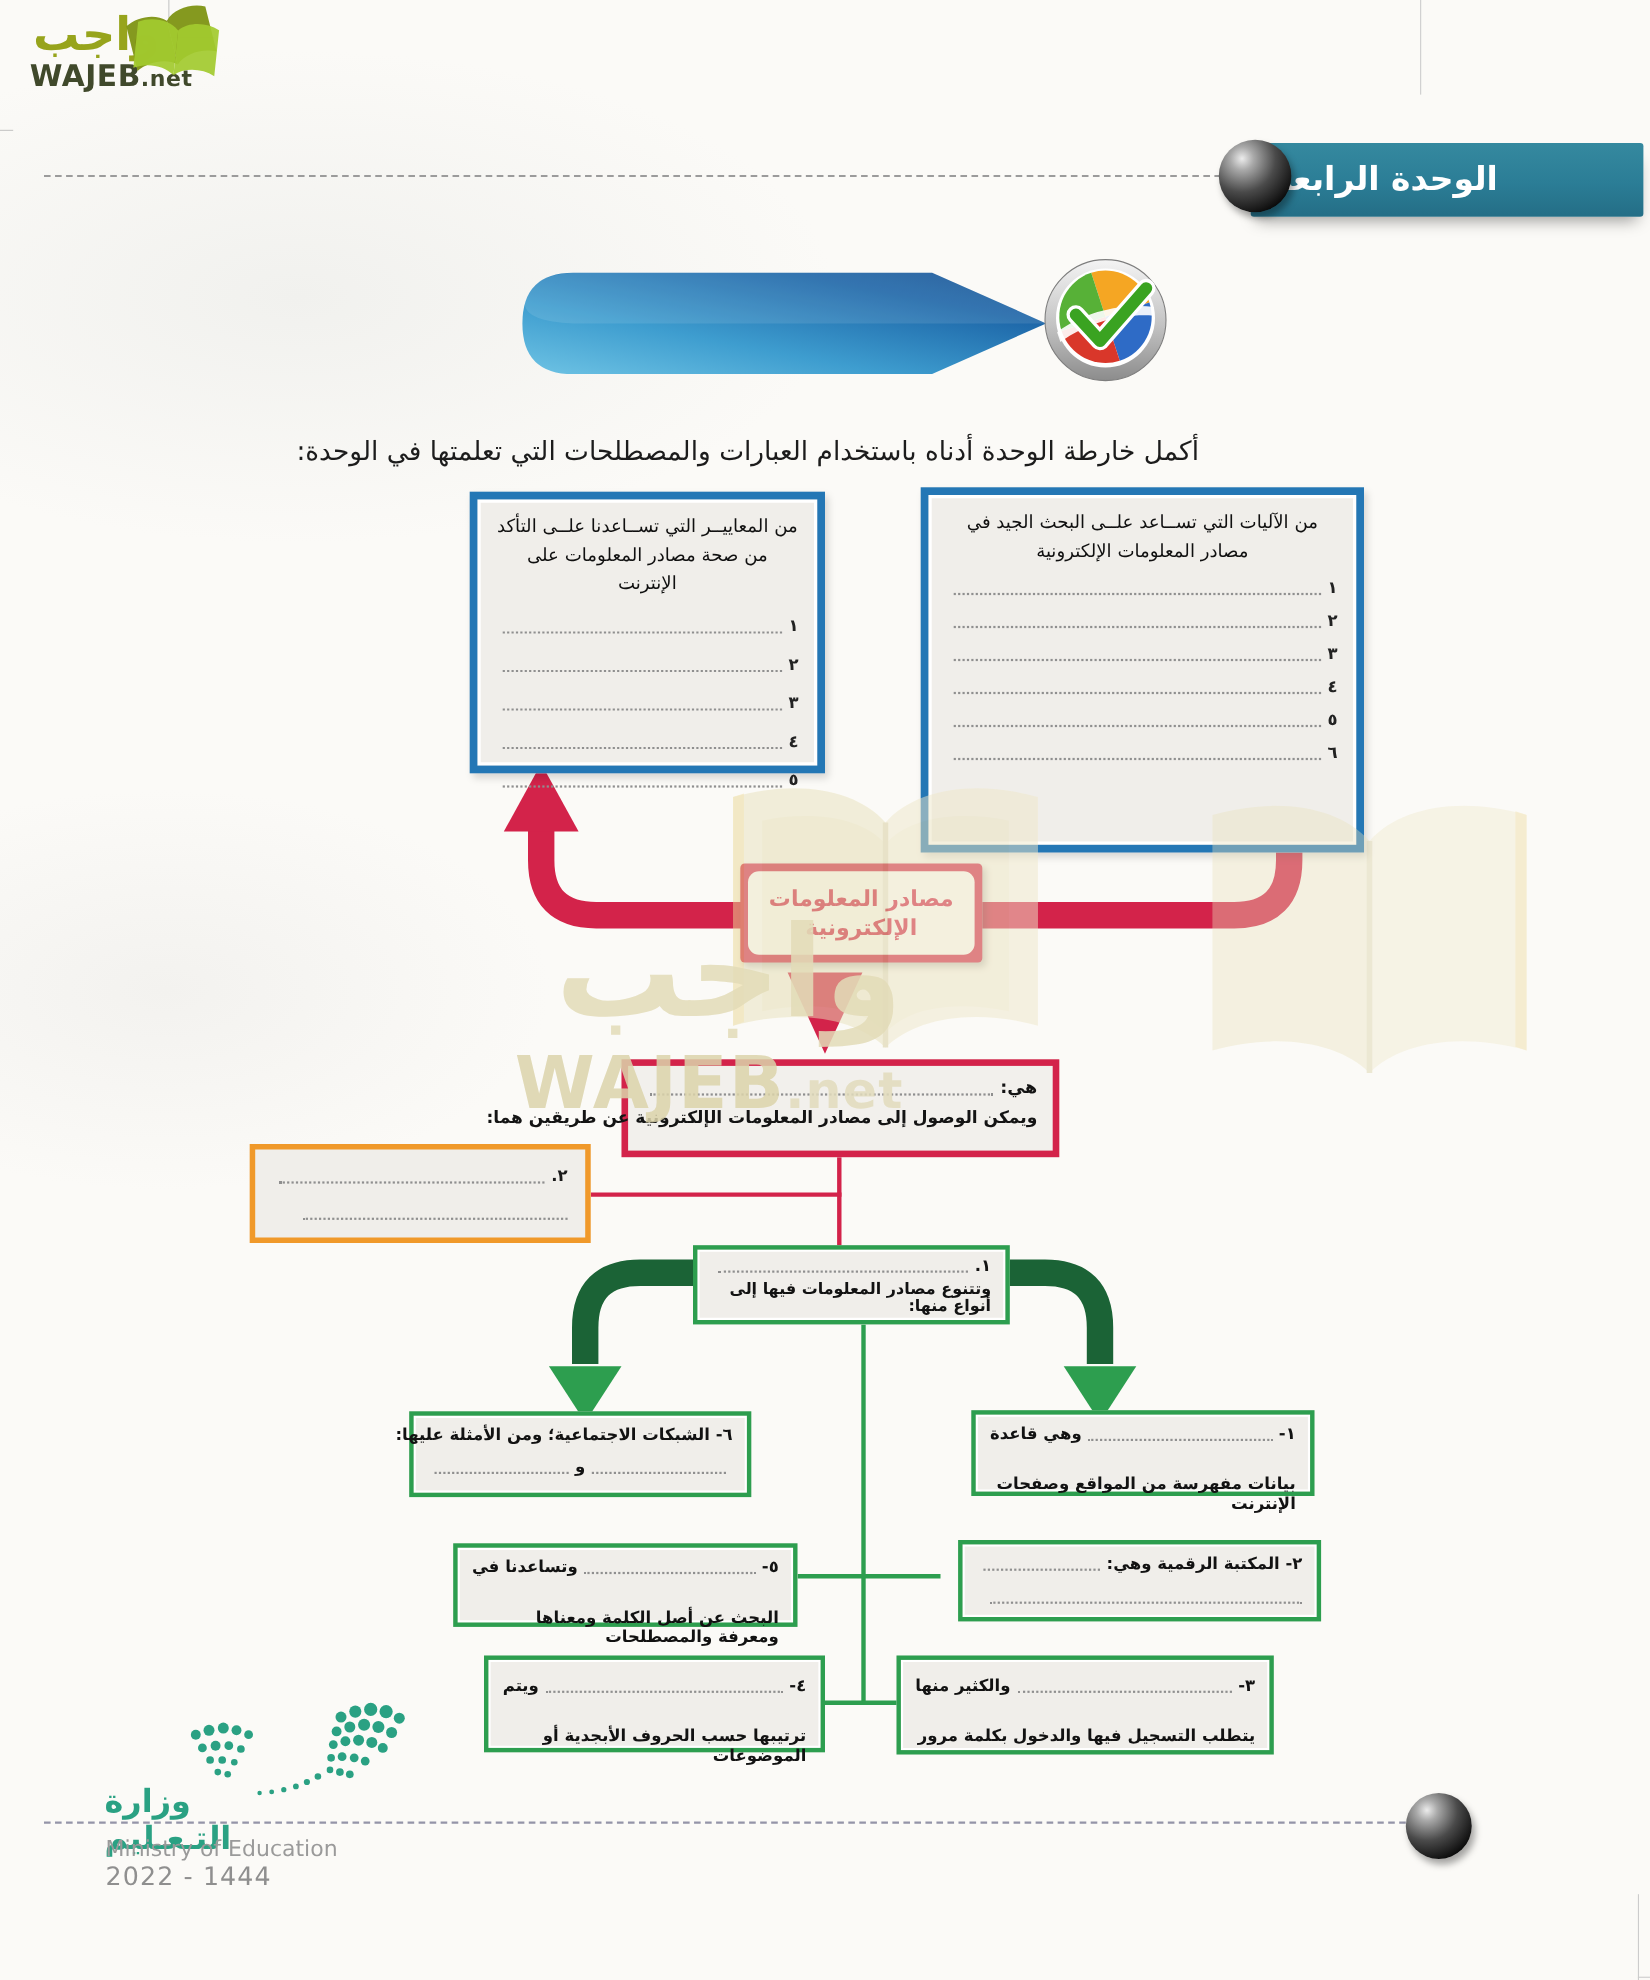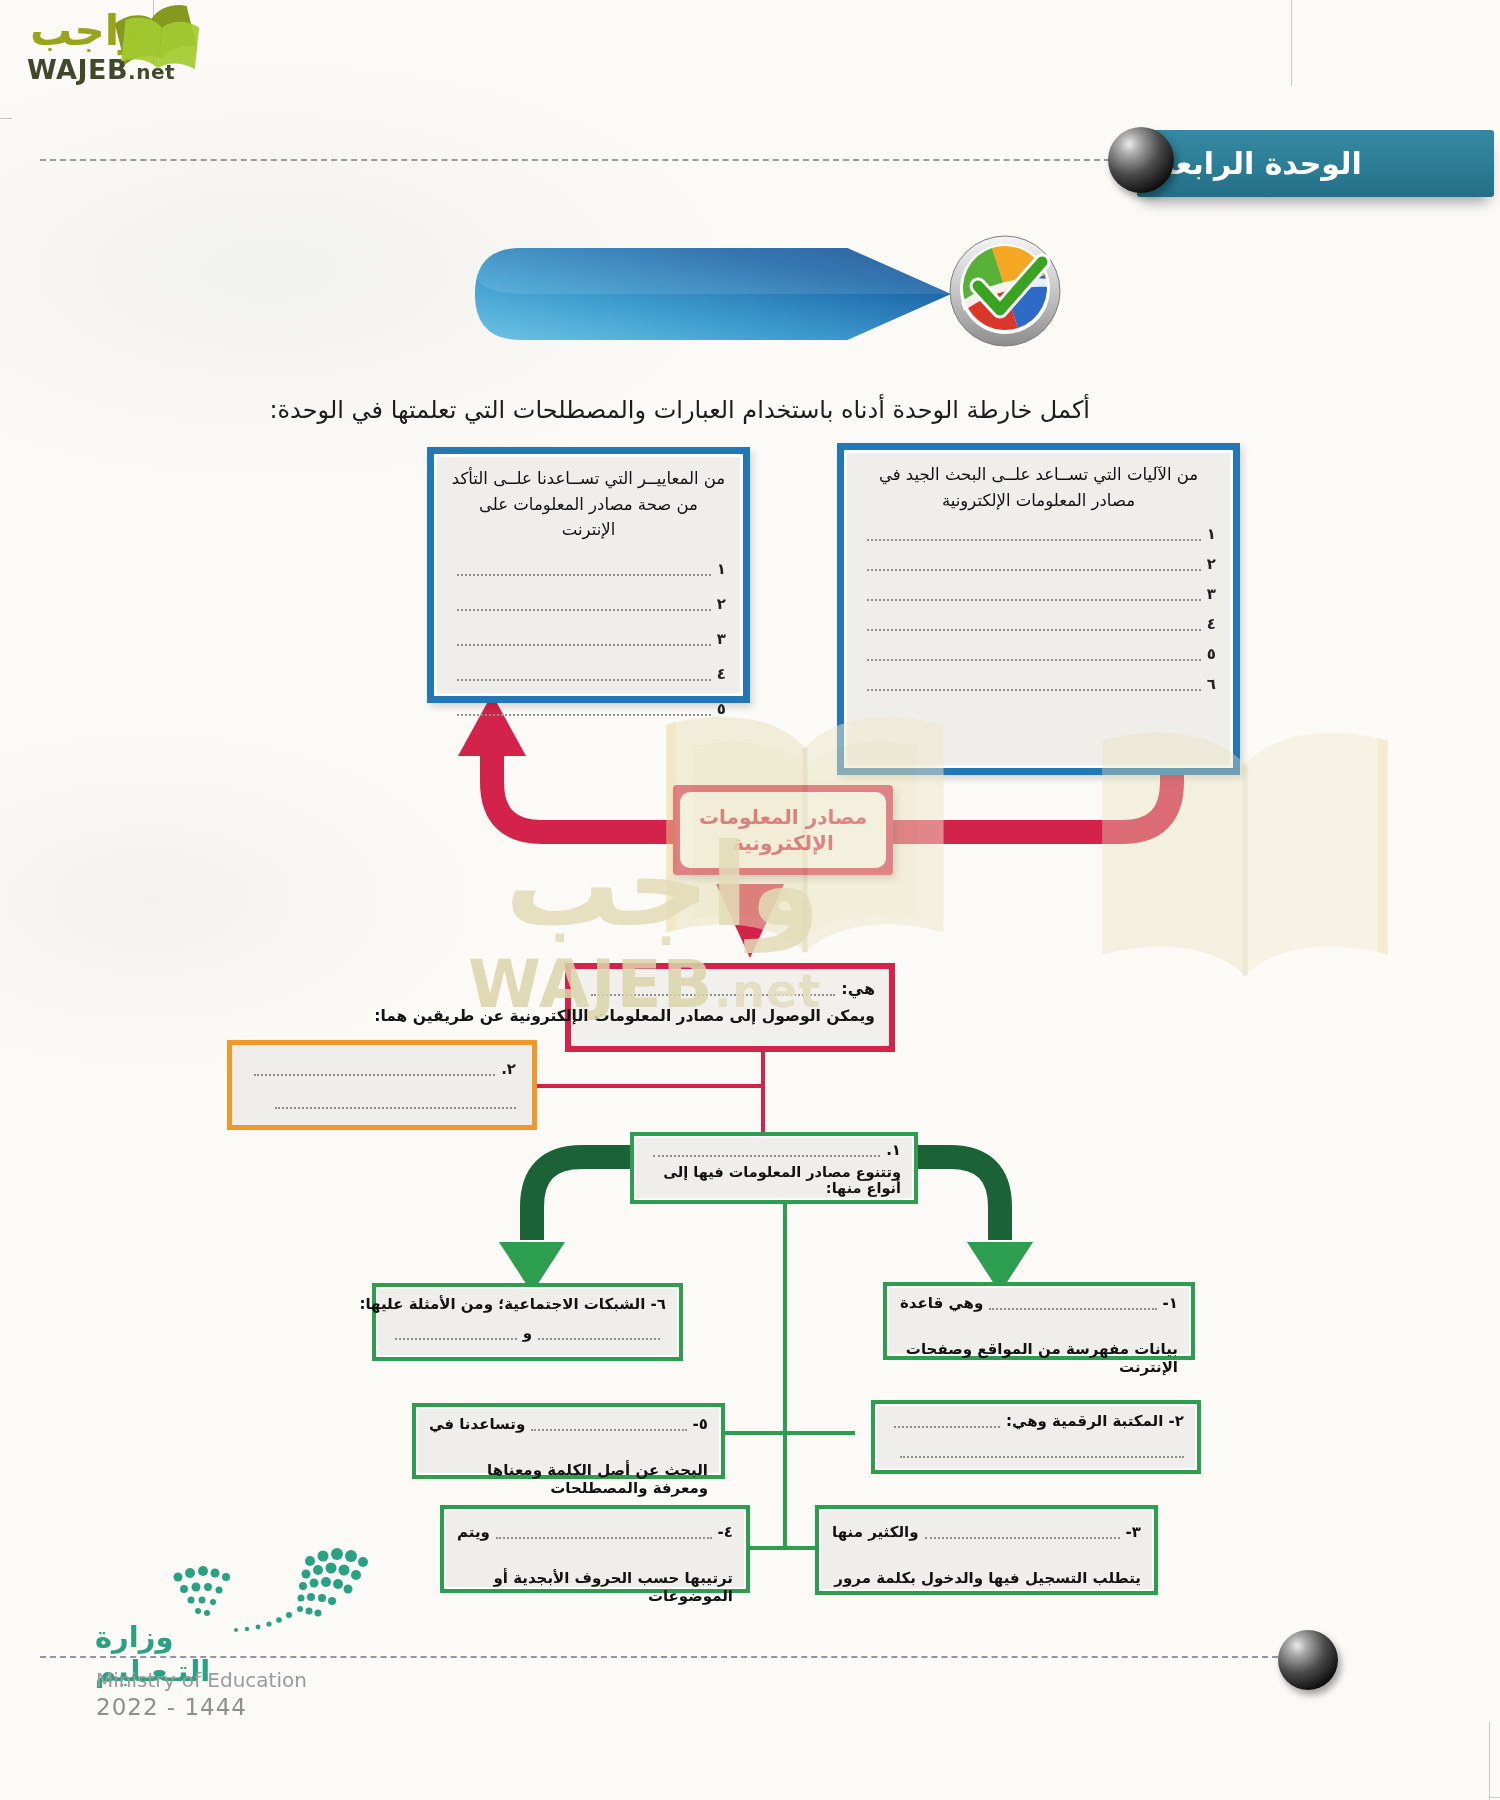--- a/index.html
+++ b/index.html
@@ -59,21 +59,21 @@
   #box-mechanisms .bb-row { margin-top:12px; }
 
   
   #root-box { left:673px; top:785px; width:220px; height:90px; background:#d3234a;
     border-radius:4px; padding:7px; box-shadow:3px 4px 7px rgba(0,0,0,.22); }
   .root-inner { background:#ffffff; border-radius:10px; height:100%;
     display:flex; flex-direction:column; justify-content:center; text-align:center;
     color:#d3234a; font-weight:bold; font-size:20px; line-height:1.32; direction:rtl; }
 
   
-  #def-box { left:565px; top:963px; width:330px; height:89px; border:6px solid #d3234a;
+  #def-box { left:565px; top:963px; width:398px; height:89px; border:6px solid #d3234a;
     background:#f2f0ec; padding:10px 14px 8px; direction:rtl; color:#141414; font-weight:bold; }
   #def-box .l1 { display:flex; align-items:flex-end; font-size:16px; }
   #def-box .l2 { margin-top:9px; text-align:right; font-size:15.5px; letter-spacing:-.2px; white-space:nowrap; }
 
   
   #way2-box { left:227px; top:1040px; width:310px; height:90px; border:5px solid #f0992a;
     background:#f0eeea; padding:15px 16px 8px; direction:rtl; font-weight:bold; font-size:15px; }
   #way2-box .l1 { display:flex; align-items:flex-end; }
   #way2-box .dl-line { width:90%; margin-top:16px; }
 

